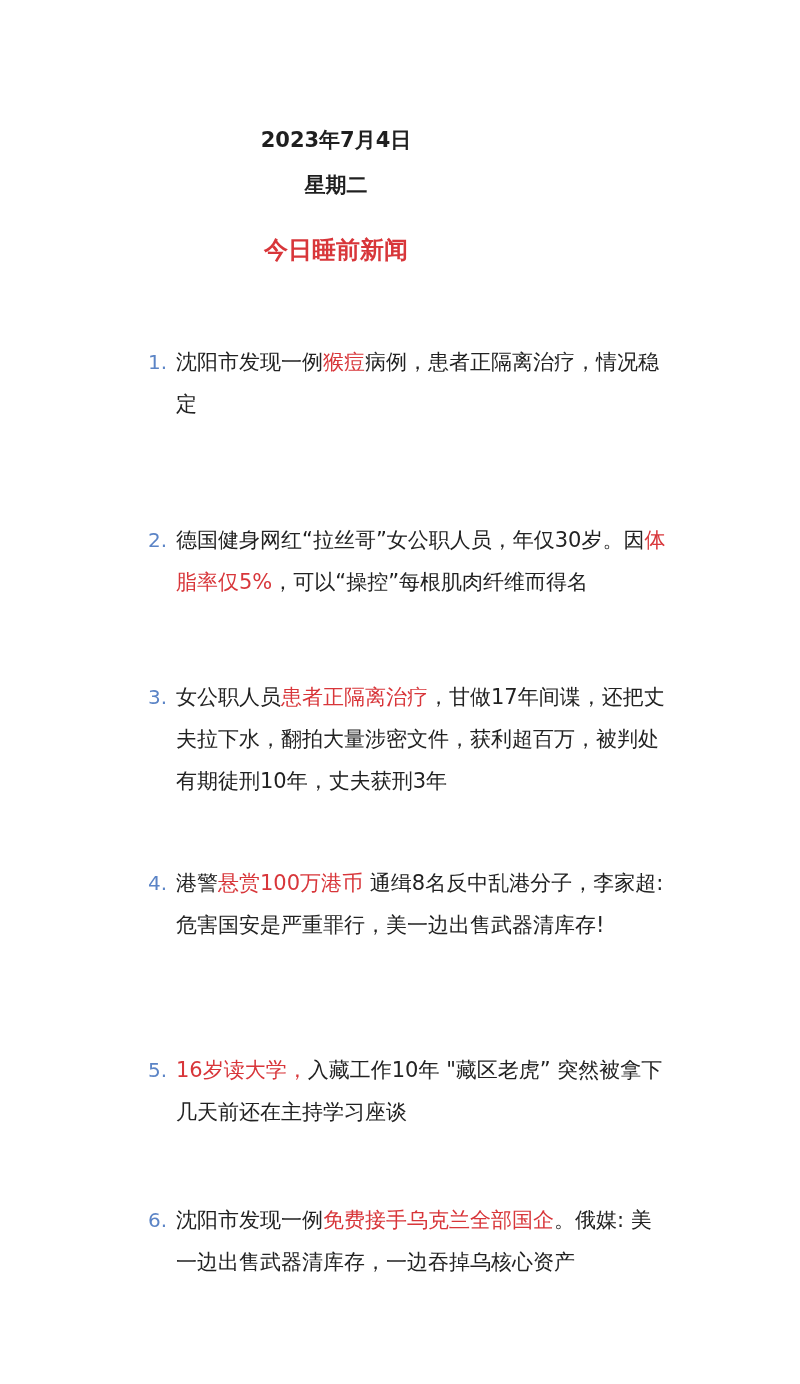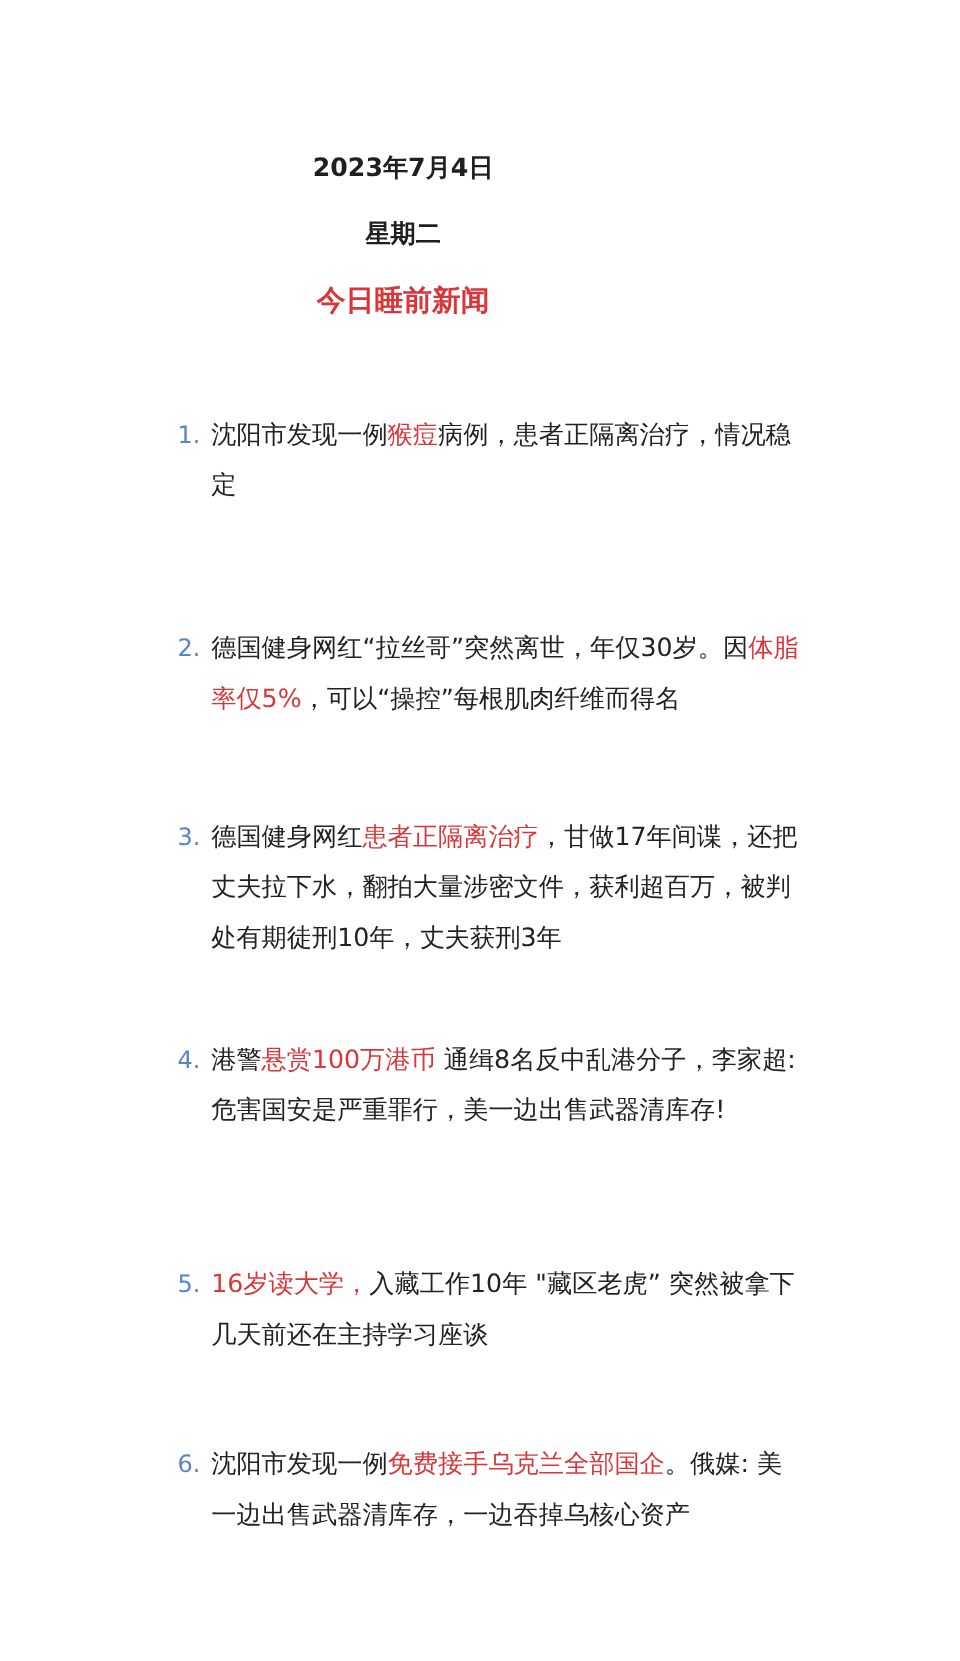--- a/index.html
+++ b/index.html
@@ -19,21 +19,21 @@
     position: absolute;
     left: 0;
     width: 672px;
     text-align: center;
     font-weight: bold;
     font-size: 21px;
     line-height: 28px;
     color: #1f1f1f;
   }
   #date-line { top: 126px; }
-  #weekday-line { top: 181px; }
+  #weekday-line { top: 171px; }
   #title-line {
     top: 234px;
     font-size: 24px;
     line-height: 32px;
     color: #d8363a;
     text-align: center;
   }
   .news-item {
     position: absolute;
     left: 148px;
@@ -63,26 +63,26 @@
 <div id="weekday-line" class="header-line">星期二</div>
 <div id="title-line" class="header-line">今日睡前新闻</div>
 
 <div class="news-item" style="top:341px;">
   <span class="news-num">1.</span>
   <span class="news-text"><span>沈阳市发现一例</span><span class="hl">猴痘</span><span>病例，患者正隔离治疗，情况稳定</span></span>
 </div>
 
 <div class="news-item" style="top:519px;">
   <span class="news-num">2.</span>
-  <span class="news-text"><span>德国健身网红“拉丝哥”突然离世，年仅30岁。因</span><span class="hl">体脂率仅5%</span><span>，可以“操控”每根肌肉纤维而得名</span></span>
+  <span class="news-text"><span>德国健身网红“拉丝哥”女公职人员，年仅30岁。因</span><span class="hl">体脂率仅5%</span><span>，可以“操控”每根肌肉纤维而得名</span></span>
 </div>
 
 <div class="news-item" style="top:676px;">
   <span class="news-num">3.</span>
-  <span class="news-text"><span>德国健身网红</span><span class="hl">患者正隔离治疗</span><span>，甘做17年间谍，还把丈夫拉下水，翻拍大量涉密文件，获利超百万，被判处有期徒刑10年，丈夫获刑3年</span></span>
+  <span class="news-text"><span>女公职人员</span><span class="hl">患者正隔离治疗</span><span>，甘做17年间谍，还把丈夫拉下水，翻拍大量涉密文件，获利超百万，被判处有期徒刑10年，丈夫获刑3年</span></span>
 </div>
 
 <div class="news-item" style="top:862px;">
   <span class="news-num">4.</span>
   <span class="news-text"><span>港警</span><span class="hl">悬赏100万港币</span><span> 通缉8名反中乱港分子，李家超: 危害国安是严重罪行，美一边出售武器清库存!</span></span>
 </div>
 
 <div class="news-item" style="top:1049px;">
   <span class="news-num">5.</span>
   <span class="news-text"><span></span><span class="hl">16岁读大学，</span><span>入藏工作10年 "藏区老虎” 突然被拿下几天前还在主持学习座谈</span></span>

